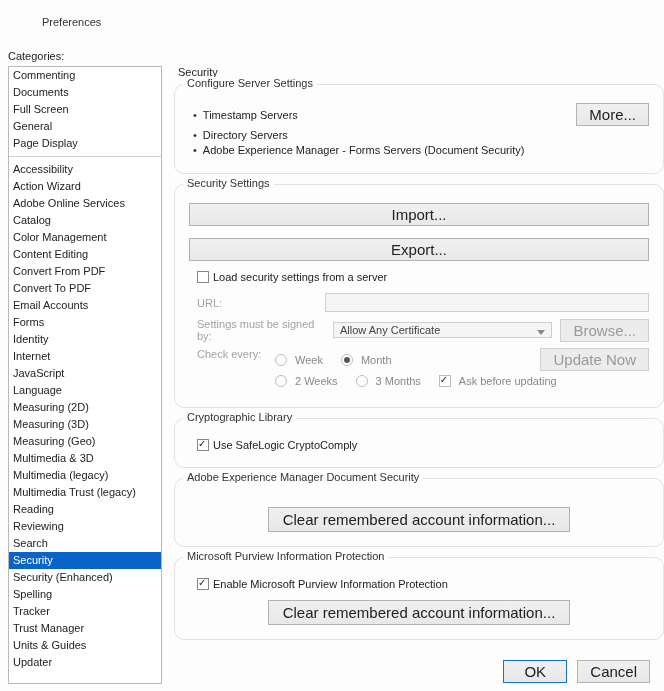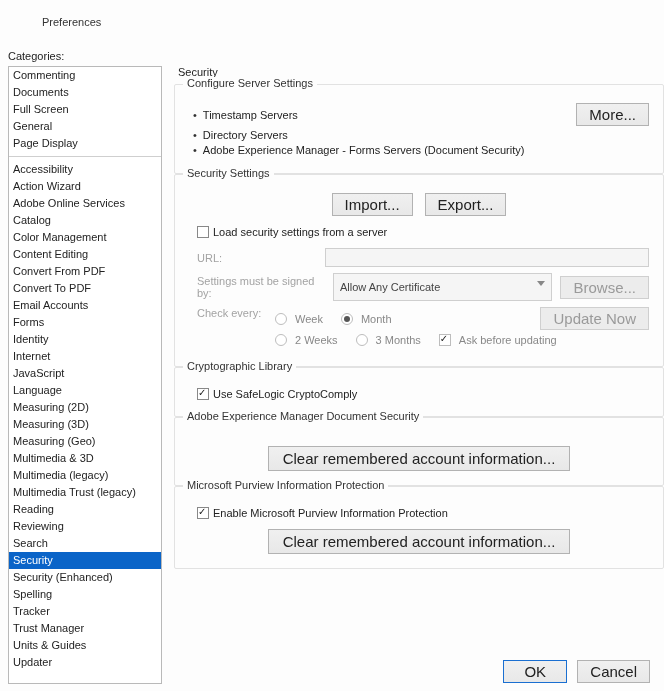--- a/index.html
+++ b/index.html
@@ -8,43 +8,43 @@
 .titlebar { padding: 16px 6px; font-size: 11px; color: #333; margin-left: 36px; }
 .content { display: flex; gap: 12px; padding: 6px 0 0 8px; height: 640px; }
 .left-pane { width: 154px; display: flex; flex-direction: column; }
 .left-label { margin-bottom: 4px; color: #222; }
 .cat-list { border: 1px solid #b9b9b9; height: 680px; overflow: hidden; background: #fff; }
 .cat-item { padding: 1px 4px; line-height: 15px; color: #222; cursor: default; white-space: nowrap; }
 .cat-item.selected { background: #0a64c8; color: #fff; }
 .divider { border-top: 1px solid #cfcfcf; margin: 4px 0; }
 .right-pane { flex: 1; padding-top: 16px; }
 .panel-title { margin: 0 0 6px 4px; color: #222; }
-.group { border: 1px solid #e2e2e2; border-radius: 2px; padding: 18px 14px 14px 14px; position: relative; }
+.group { border: 1px solid #e2e2e2; border-radius: 10px; padding: 18px 14px 14px 14px; margin-bottom: 10px; position: relative; }
 .group-legend { position: absolute; top: -8px; left: 8px; background: #fdfdfd; padding: 0 4px; color: #333; }
 .bullet-row { display: flex; align-items: center; margin: 3px 0 3px 4px; }
 .bullet-row::before { content: "•"; margin-right: 6px; color: #333; }
 .btn { border: 1px solid #b2b2b2; background: linear-gradient(#f0f0f0,#e8e8e8); padding: 2px 12px; font-size: 15px; color: #222; cursor: default; min-width: 64px; text-align: center; }
 .btn-wide { min-width: 200px; padding: 3px 14px; }
 .btn-disabled { color: #9a9a9a; border-color: #cfcfcf; background: #ececec; }
 .more-row { display: flex; justify-content: space-between; align-items: center; }
 .sec-row { display: flex; align-items: center; gap: 8px; margin: 6px 0; }
 .form-label2 { color: #a3a3a3; width: 120px; text-align: left; margin-left: 8px; }
 .text-input { border: 1px solid #cfcfcf; background: #f5f5f5; height: 19px; flex: 1; padding: 0 4px; }
-.select { border: 1px solid #cfcfcf; background: #f5f5f5; height: 28px; padding: 1px 20px 1px 6px; position: relative; flex: 1; color: #444; display: flex; align-items: center; }
+.select { border: 1px solid #cfcfcf; background: #f5f5f5; height: 16px; padding: 1px 20px 1px 6px; position: relative; flex: 1; color: #444; display: flex; align-items: center; }
 .select::after { content: ""; position: absolute; right: 6px; top: 7px; border-left: 4px solid transparent; border-right: 4px solid transparent; border-top: 5px solid #888; }
 .checkbox, .radio { width: 12px; height: 12px; border: 1px solid #888; background: #fff; display: inline-flex; align-items: center; justify-content: center; margin-right: 4px; position: relative; flex-shrink: 0; }
 .checkbox.disabled { border-color: #bdbdbd; }
 .checkbox.checked::after { content: "✓"; font-size: 10px; line-height: 10px; color: #222; position: absolute; top: -1px; left: 0px; }
 .radio { border-radius: 50%; }
 .radio.checked::after { content: ""; width: 6px; height: 6px; background: #555; border-radius: 50%; }
 .radio.disabled { border-color: #bdbdbd; }
 .radio-label { color: #888; margin-right: 14px; }
 .radio-row { display: flex; align-items: center; flex-wrap: wrap; gap: 4px; }
 .under-label.disabled { color: #a3a3a3; }
-.center-btns { display: flex; justify-content: center; gap: 12px; margin-bottom: 10px; }
+.center-btns { display: flex; justify-content: center; gap: 12px; margin-bottom: 10px; flex-direction: column; }
 .clear-btn-row { display: flex; justify-content: center; margin-top: 10px; }
 .footer { position: absolute; bottom: 8px; right: 14px; display: flex; gap: 10px; }
 .btn-ok { border: 1px solid #1a6fd1; min-width: 64px; }
 .cb-row { display: flex; align-items: center; margin: 2px 0 2px 8px; }
 .cb-label { color: #222; }
 </style>
 </head>
 <body>
 
 <div class="window">

